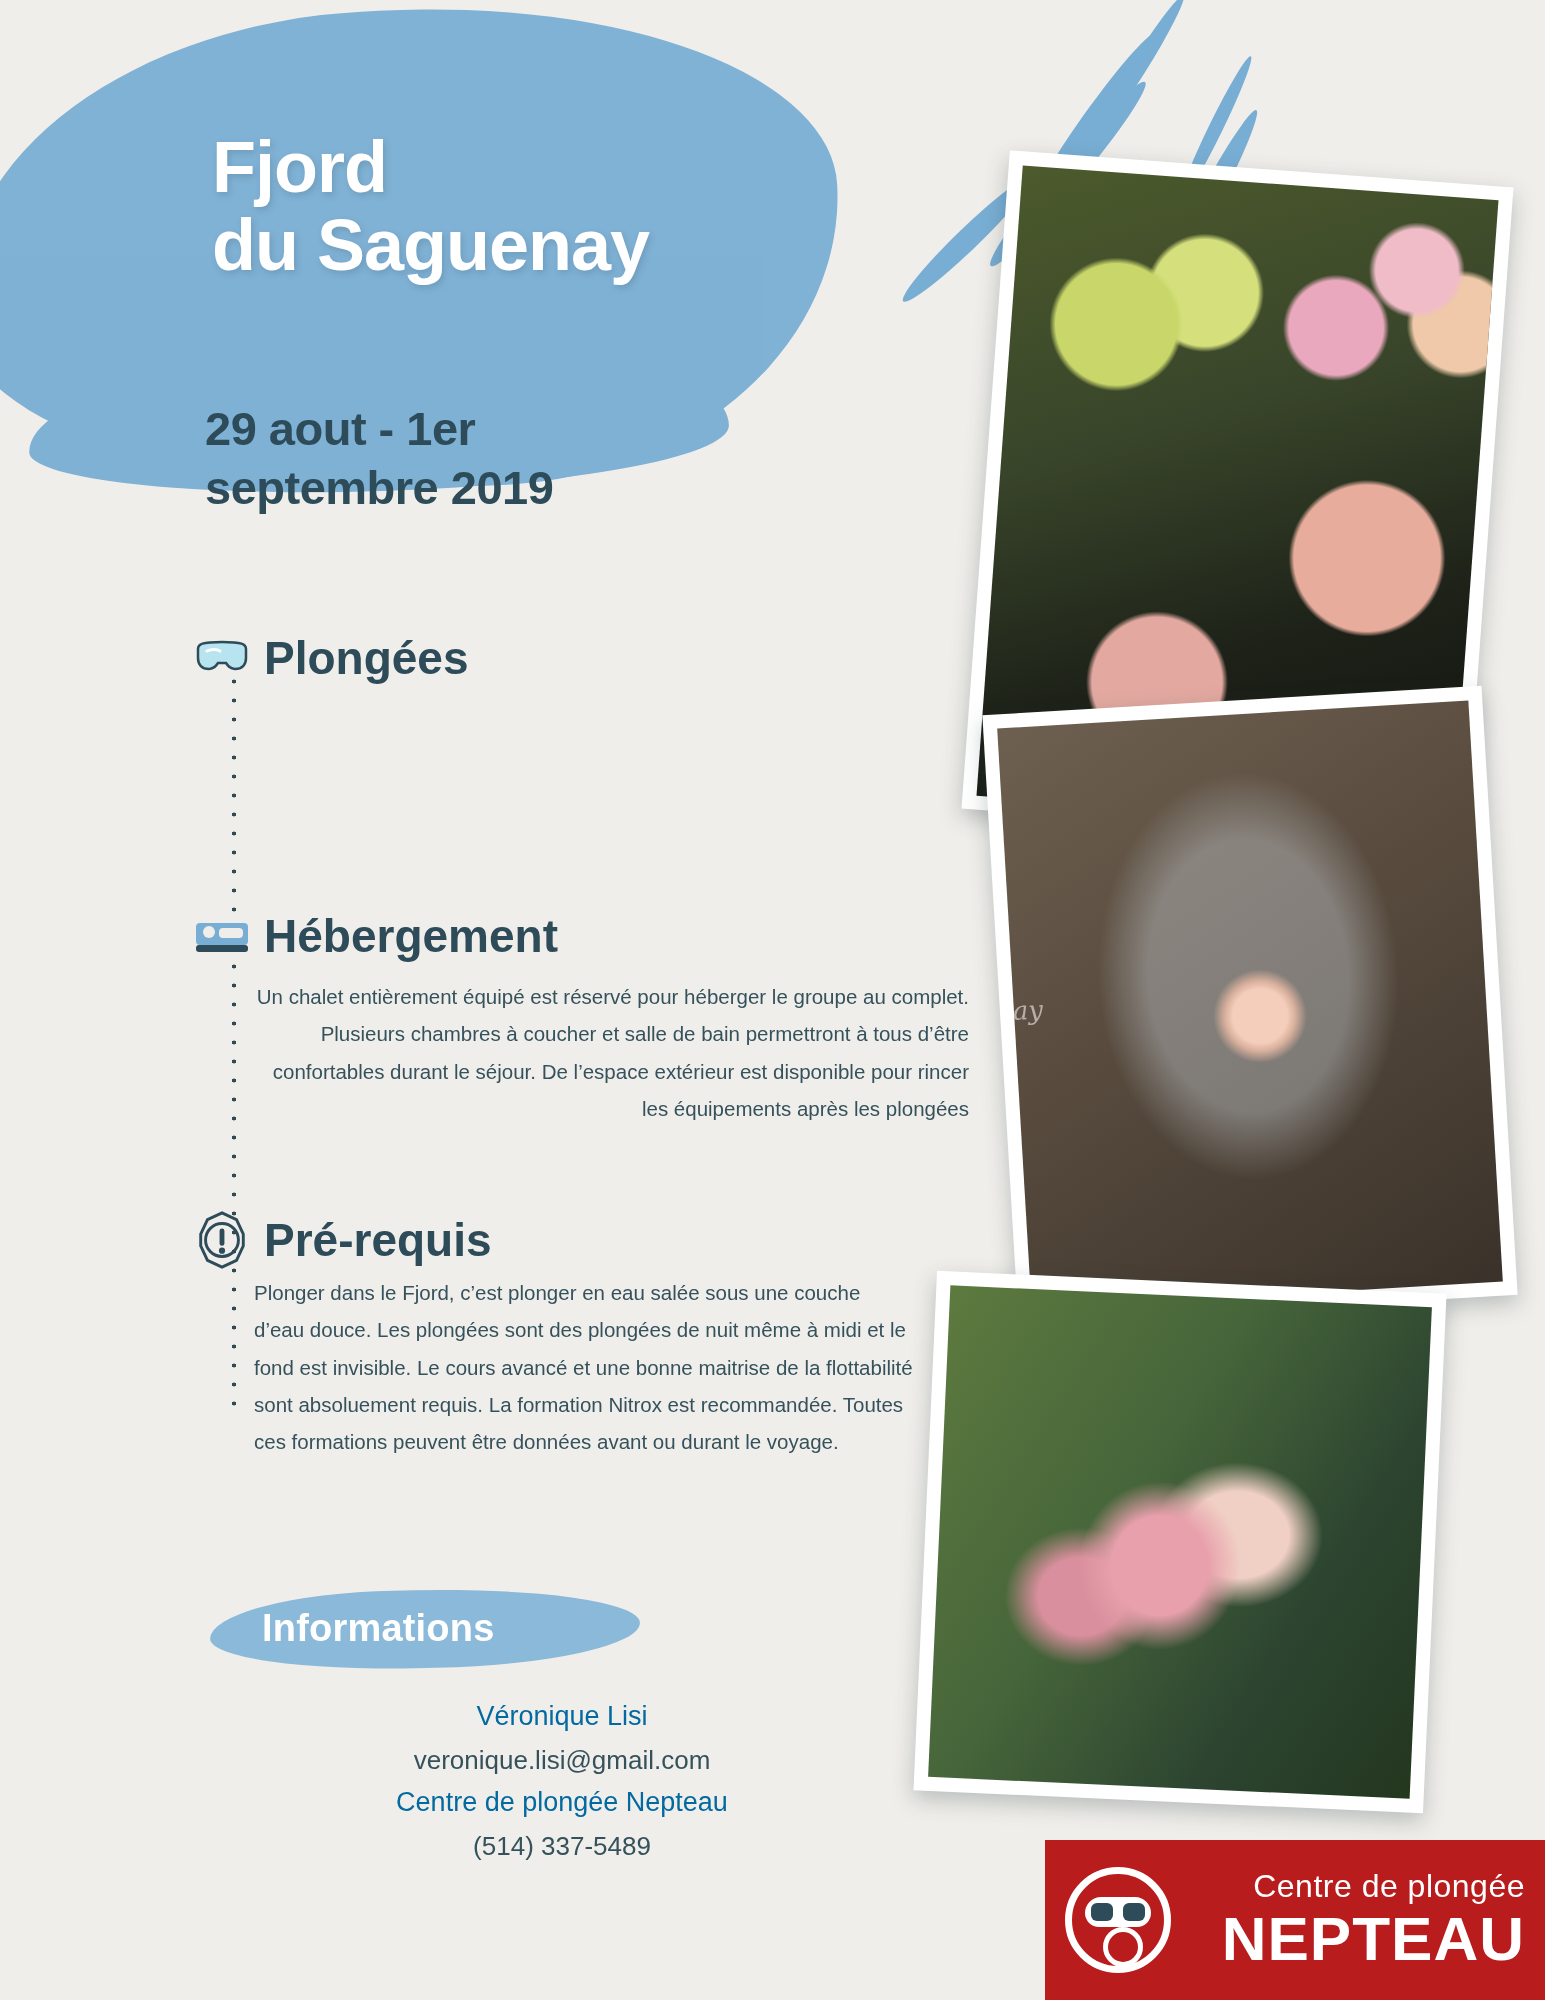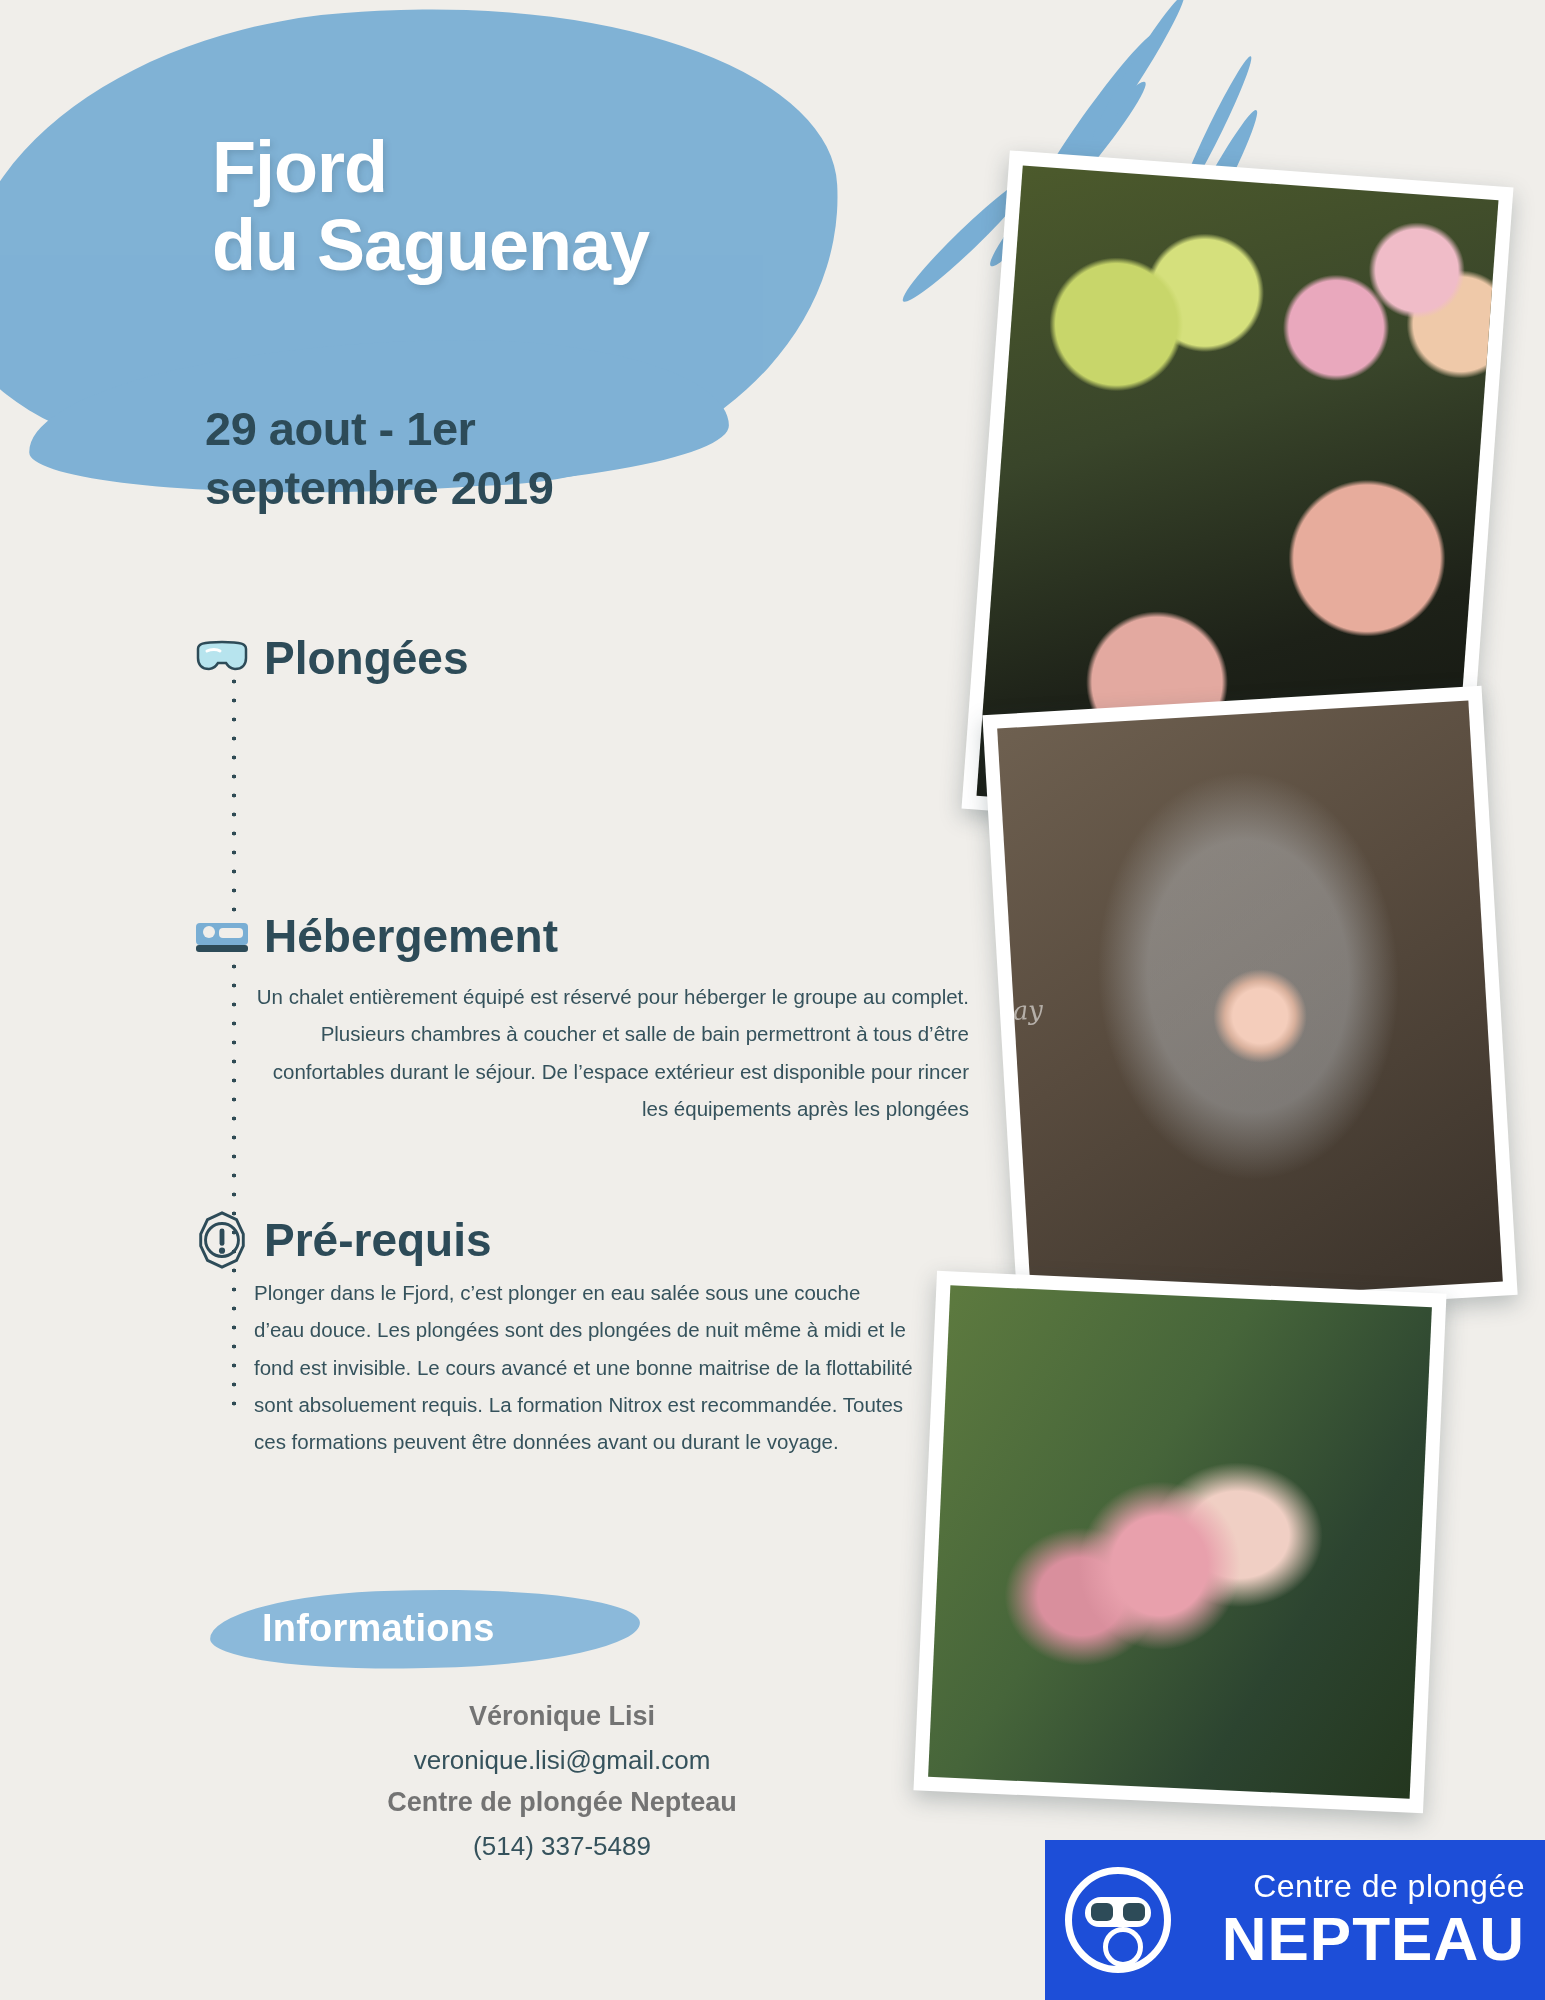--- a/index.html
+++ b/index.html
@@ -158,22 +158,22 @@
     position: absolute;
     left: 282px;
     top: 1695px;
     width: 560px;
     text-align: center;
     line-height: 1.62;
   }
   .contact .name,
   .contact .org {
     font-size: 27px;
-    font-weight: bold;
-    color: #737373;
+    font-weight: normal;
+    color: #0369a1;
   }
   .contact .email,
   .contact .phone {
     font-size: 26px;
     color: #35525c;
   }
 
   
   .photo {
     position: absolute;
@@ -246,21 +246,21 @@
       linear-gradient(120deg, #5d7a3f 0%, #46653a 40%, #2c4430 72%, #24371f 100%);
   }
 
   
   .logo {
     position: absolute;
     left: 1045px;
     top: 1840px;
     width: 500px;
     height: 160px;
-    background: #1d4ed8;
+    background: #b91c1c;
     display: flex;
     align-items: center;
     box-sizing: border-box;
     padding: 8px 14px;
   }
   .logo .mark {
     width: 118px;
     height: 118px;
     flex: 0 0 auto;
     position: relative;

